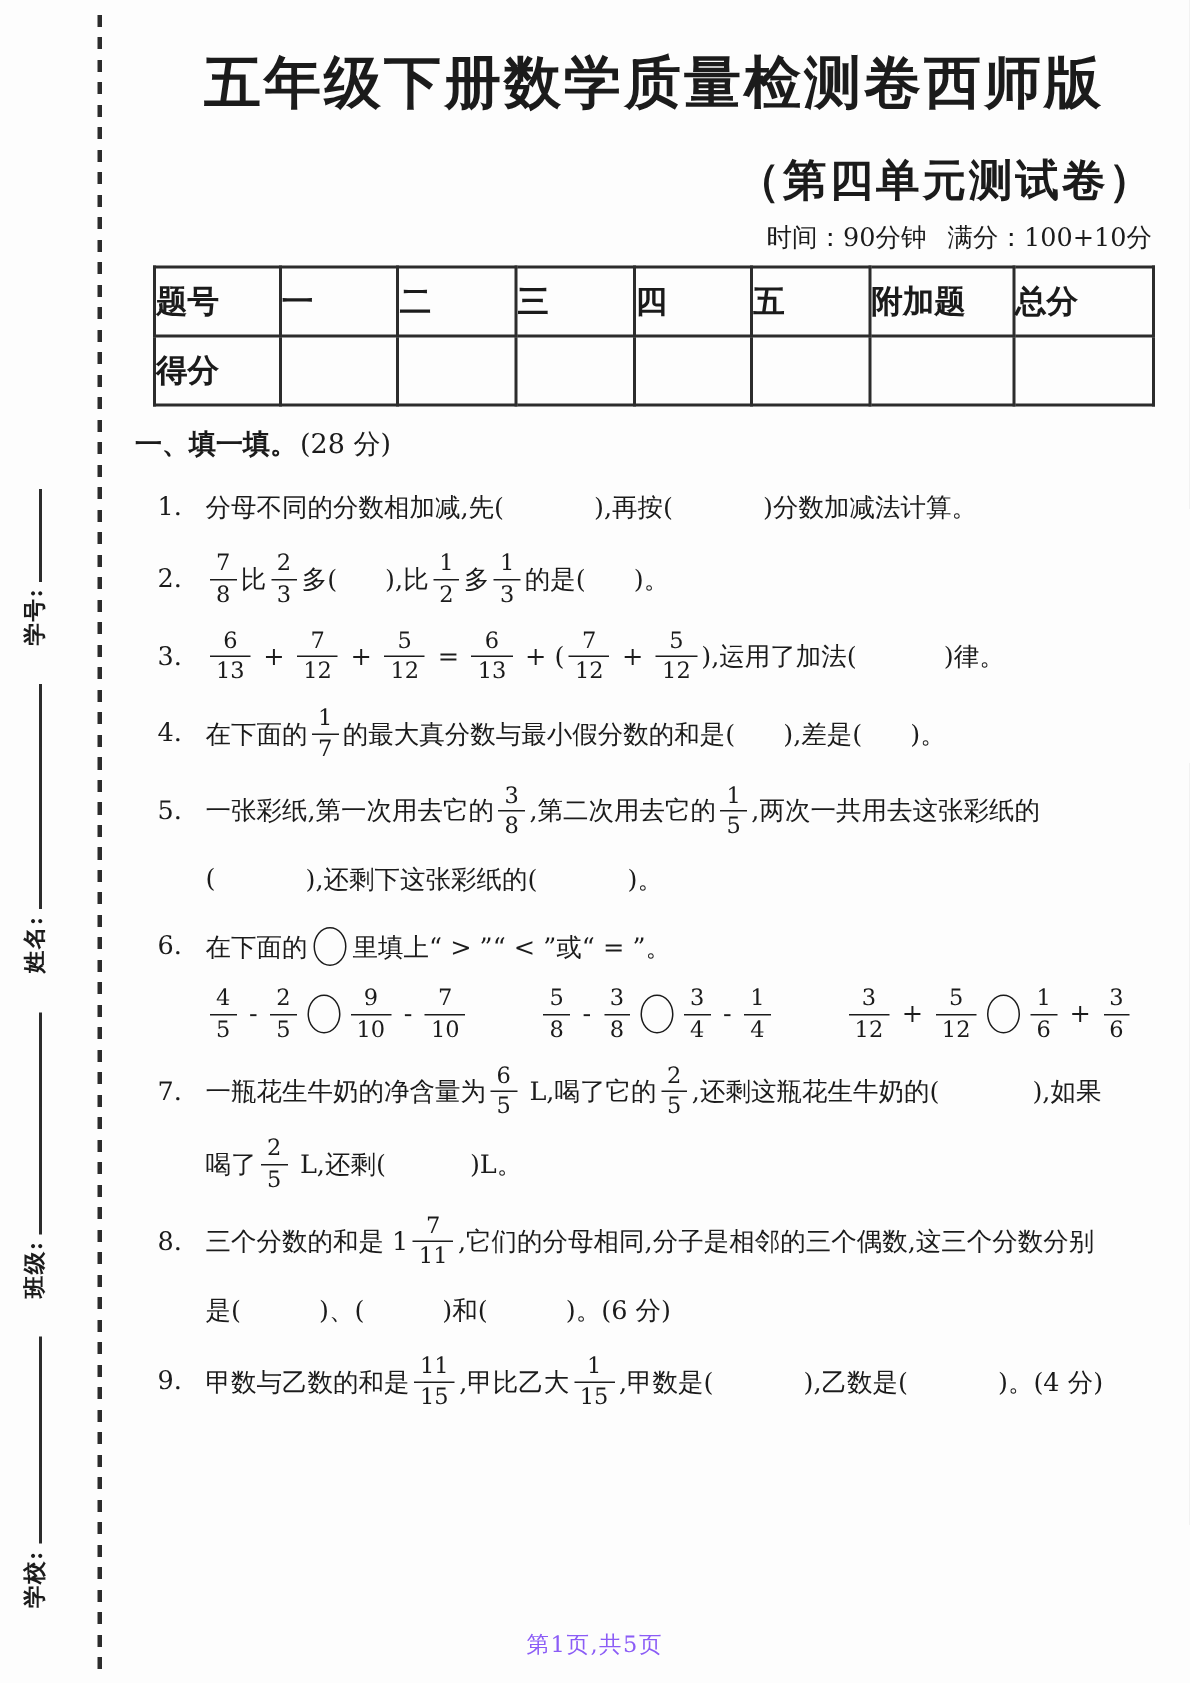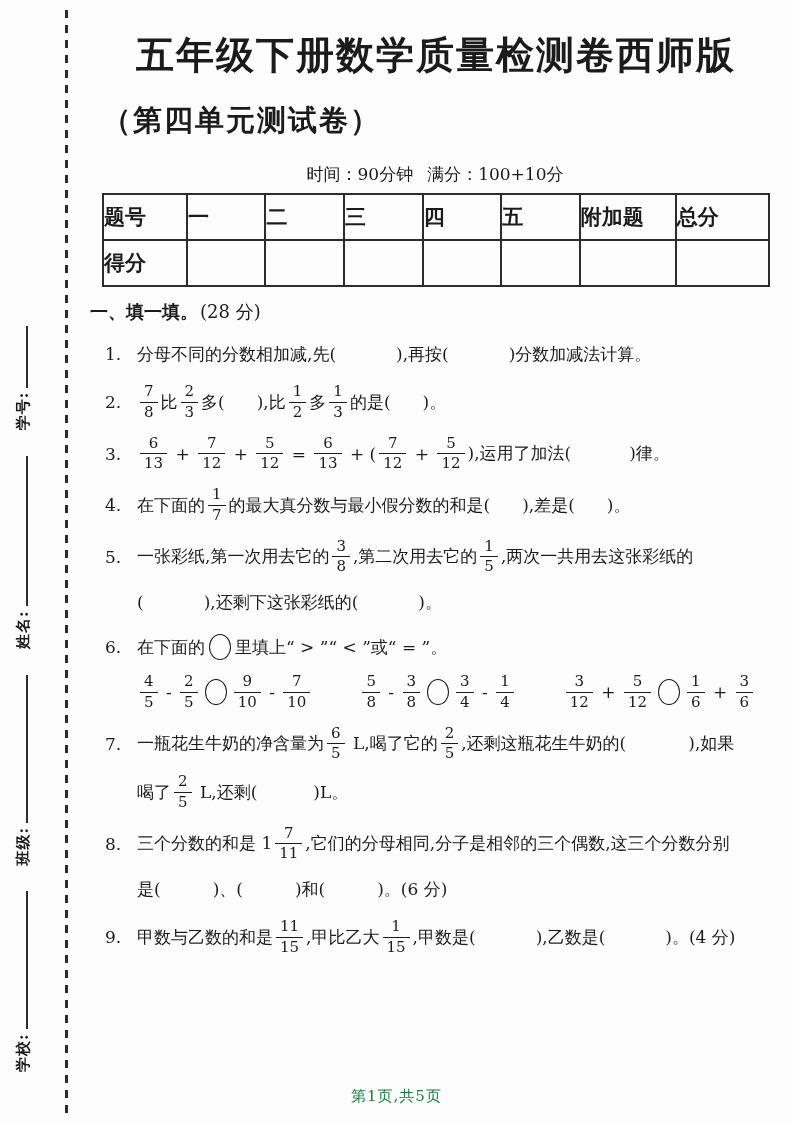--- a/index.html
+++ b/index.html
@@ -20,22 +20,22 @@
     font-size:15px;font-weight:600;letter-spacing:1px;
   }
   .side .bline{display:inline-block;height:1px;border-bottom:2px solid #2c2c2c;margin:0 26px 0 4px;}
   .side .b1{width:138px;}
   .side .b2{width:148px;}
   .side .b3{width:150px;}
   .side .b4{width:62px;margin-right:0;}
   
   .content{position:absolute;left:102px;top:0;width:668px;}
   .title{margin-top:30px;text-align:center;font-size:38px;font-weight:700;letter-spacing:2px;}
-  .subtitle{margin-top:20px;text-align:left;font-size:29px;font-weight:700;letter-spacing:2px;}
-  .meta{margin-top:22px;text-align:center;font-size:17px;padding-right:2px;}
+  .subtitle{margin-top:20px;text-align:right;font-size:29px;font-weight:700;letter-spacing:2px;}
+  .meta{margin-top:6px;text-align:right;font-size:17px;padding-right:2px;}
   .meta .meta-gap{display:inline-block;width:14px;}
   
   table.score-table{width:100%;border-collapse:collapse;table-layout:fixed;margin-top:7px;}
   table.score-table th,table.score-table td{
     border:2px solid #2c2c2c;height:44px;text-align:left;
     font-size:21px;font-weight:700;padding:0;
   }
   
   .section{margin:13px 0 4px -12px;font-size:18px;}
   .sec-bold{font-weight:700;}
@@ -52,21 +52,21 @@
   }
   .frac .fnum{padding:0 4px 2px;}
   .frac .fden{border-top:1.5px solid #1b1b1b;padding:2px 4px 0;}
   .gap{display:inline-block;height:2px;flex:none;}
   .circle{
     display:inline-block;flex:none;width:20px;height:24px;
     border:1.8px solid #1b1b1b;border-radius:50%;margin:0 4px;
   }
   .footer{
     position:absolute;left:0;right:0;bottom:16px;text-align:center;
-    font-size:15px;color:#15803d;letter-spacing:1px;
+    font-size:15px;color:#8b5cf6;letter-spacing:1px;
   }
 </style>
 </head>
 <body>
 
 <div class="paper">
 
   <div class="dash-line"></div>
 
   <div class="side">

